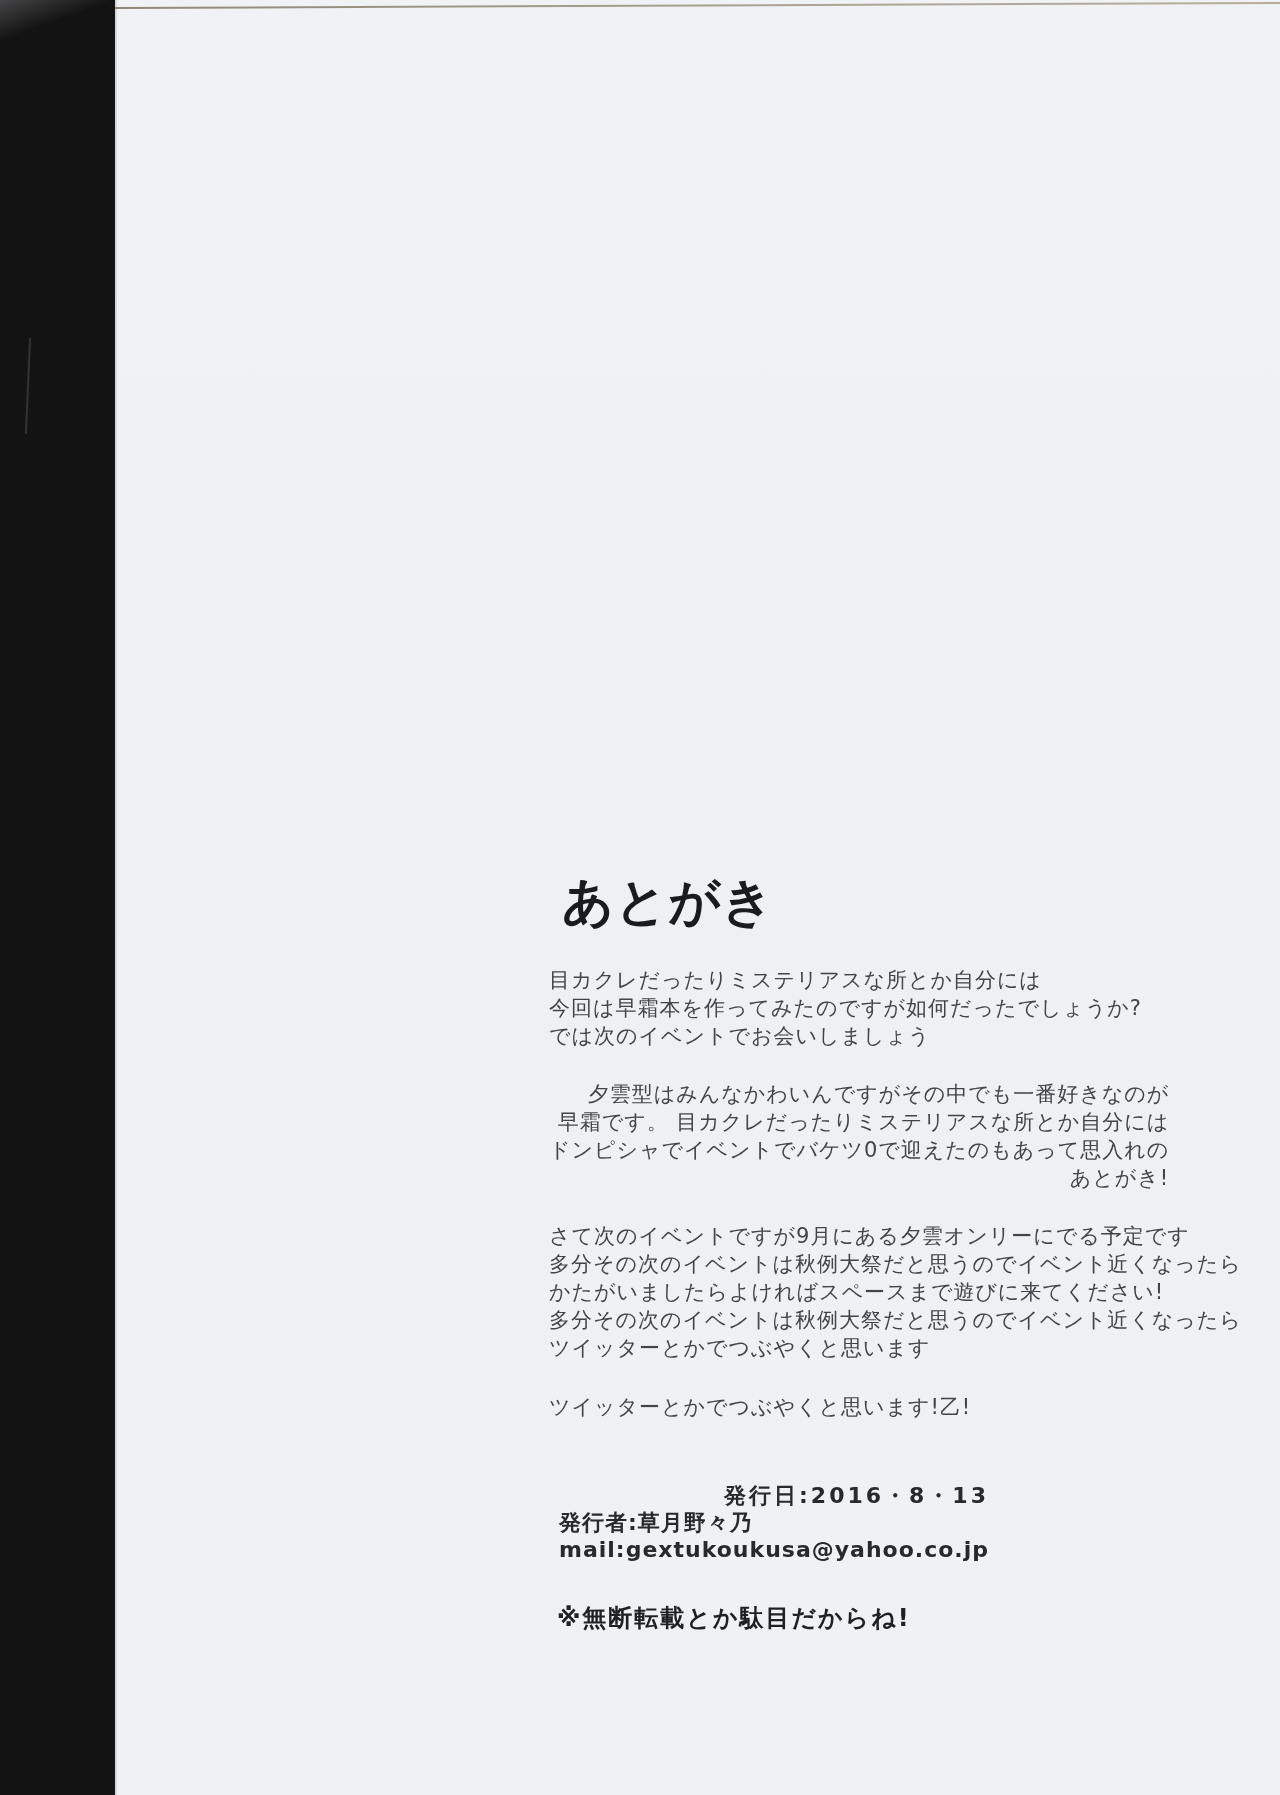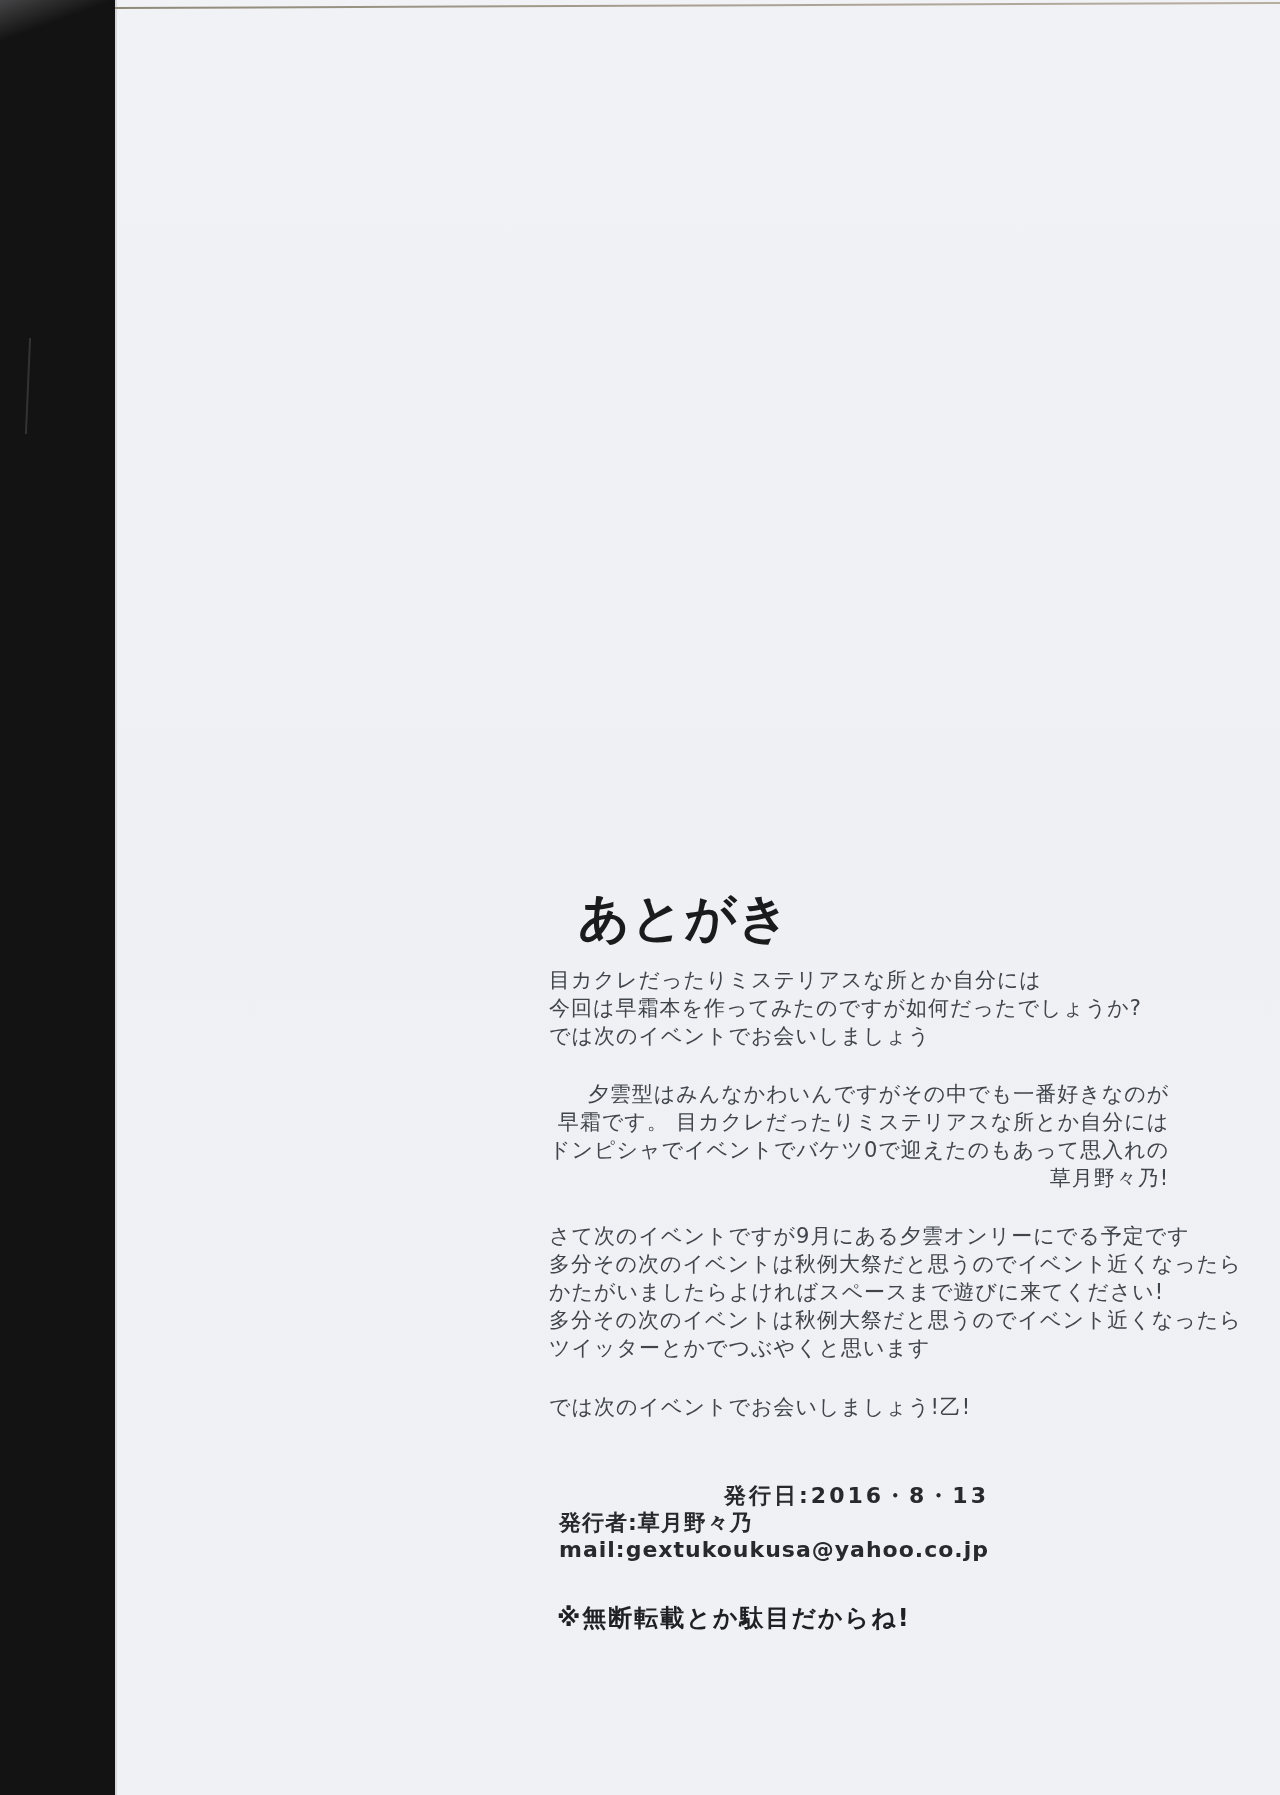--- a/index.html
+++ b/index.html
@@ -48,21 +48,21 @@
     position: absolute;
     left: -2px; top: 7px;
     width: 1170px; height: 2px;
     background: linear-gradient(90deg, #8f8979 0%, #aaa295 55%, #b6ae9f 100%);
     transform: rotate(-0.25deg);
     transform-origin: left center;
   }
   .title {
     position: absolute;
     left: 445px; top: 868px;
-    margin: 16px;
+    margin: 0;
     font-size: 51px;
     font-weight: 700;
     letter-spacing: 1px;
     color: #1a1b1d;
     white-space: nowrap;
   }
   .para {
     position: absolute;
     left: 432px;
     color: #40444b;
@@ -115,33 +115,33 @@
     <div class="para p1">
       <div class="line">目カクレだったりミステリアスな所とか自分には</div>
       <div class="line">今回は早霜本を作ってみたのですが如何だったでしょうか?</div>
       <div class="line">では次のイベントでお会いしましょう</div>
     </div>
 
     <div class="para p2">
       <div class="line">夕雲型はみんなかわいんですがその中でも一番好きなのが</div>
       <div class="line">早霜です。 目カクレだったりミステリアスな所とか自分には</div>
       <div class="line">ドンピシャでイベントでバケツ0で迎えたのもあって思入れの</div>
-      <div class="line">草月野々乃!</div>
+      <div class="line">あとがき!</div>
     </div>
 
     <div class="para p3">
       <div class="line">さて次のイベントですが9月にある夕雲オンリーにでる予定です</div>
       <div class="line">多分その次のイベントは秋例大祭だと思うのでイベント近くなったら</div>
       <div class="line">かたがいましたらよければスペースまで遊びに来てください!</div>
       <div class="line">多分その次のイベントは秋例大祭だと思うのでイベント近くなったら</div>
       <div class="line">ツイッターとかでつぶやくと思います</div>
     </div>
 
     <div class="para p4">
-      <div class="line">では次のイベントでお会いしましょう!乙!</div>
+      <div class="line">ツイッターとかでつぶやくと思います!乙!</div>
     </div>
 
     <div class="colophon">
       <div class="line wide">発行日:2016・8・13</div>
       <div class="line">発行者:草月野々乃</div>
       <div class="line">mail:gextukoukusa@yahoo.co.jp</div>
     </div>
 
     <div class="notice">※無断転載とか駄目だからね!</div>
   </div>

